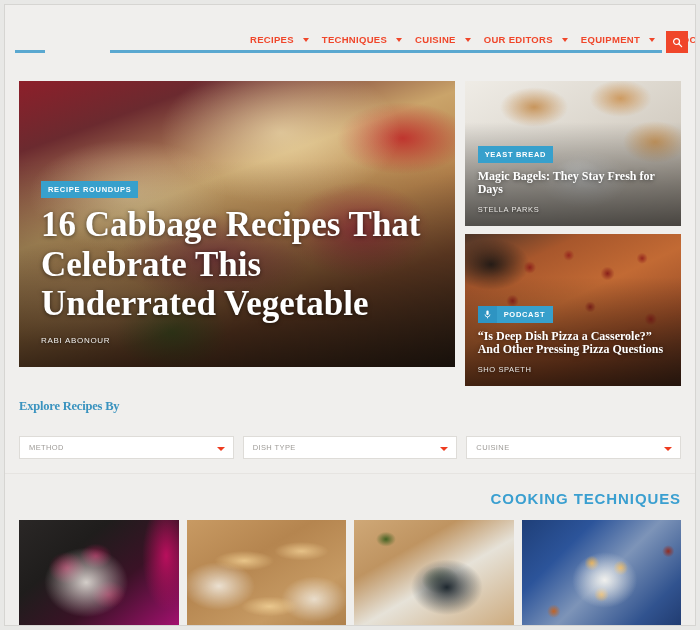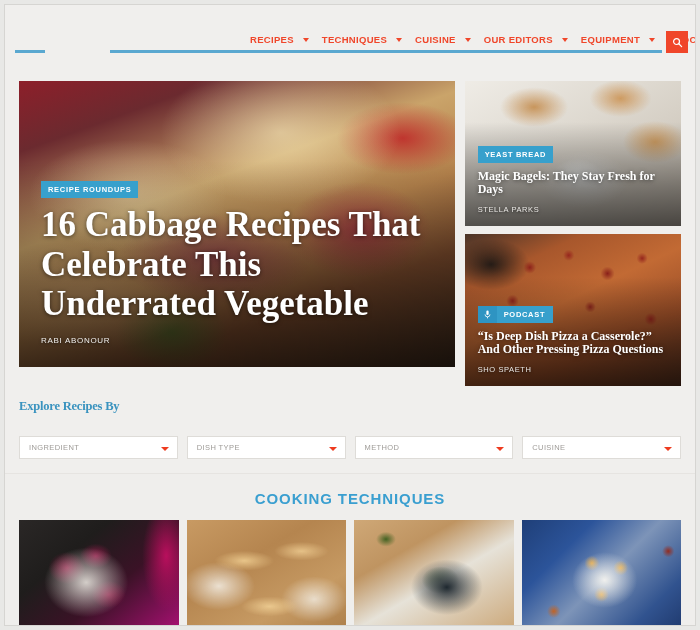--- a/index.html
+++ b/index.html
@@ -298,21 +298,21 @@
     border-top: 4.5px solid #ee3b1f;
   }
 
   
   .techniques {
     background: #efeeec;
     padding: 16px 14px 0 14px;
     border-top: 1px solid #e6e4e1;
   }
   .tech-heading {
-    text-align: center;
+    text-align: right;
     color: #3a9fd0;
     font-weight: bold;
     font-size: 15px;
     letter-spacing: 0.9px;
     margin-bottom: 13px;
   }
   .tech-grid { display: flex; gap: 8px; }
   .tech-item {
     position: relative;
     flex: 1;
@@ -410,29 +410,25 @@
         </div>
 
       </div>
     </div>
   </div>
 
   <div class="explore">
     <div class="explore-title">Explore Recipes By</div>
     <div class="selects">
       <div class="select">
-        <span class="select-label">INGREDIENT</span>
+        <span class="select-label">METHOD</span>
         <span class="select-caret"></span>
       </div>
       <div class="select">
         <span class="select-label">DISH TYPE</span>
-        <span class="select-caret"></span>
-      </div>
-      <div class="select">
-        <span class="select-label">METHOD</span>
         <span class="select-caret"></span>
       </div>
       <div class="select">
         <span class="select-label">CUISINE</span>
         <span class="select-caret"></span>
       </div>
     </div>
   </div>
 
   <div class="techniques">

